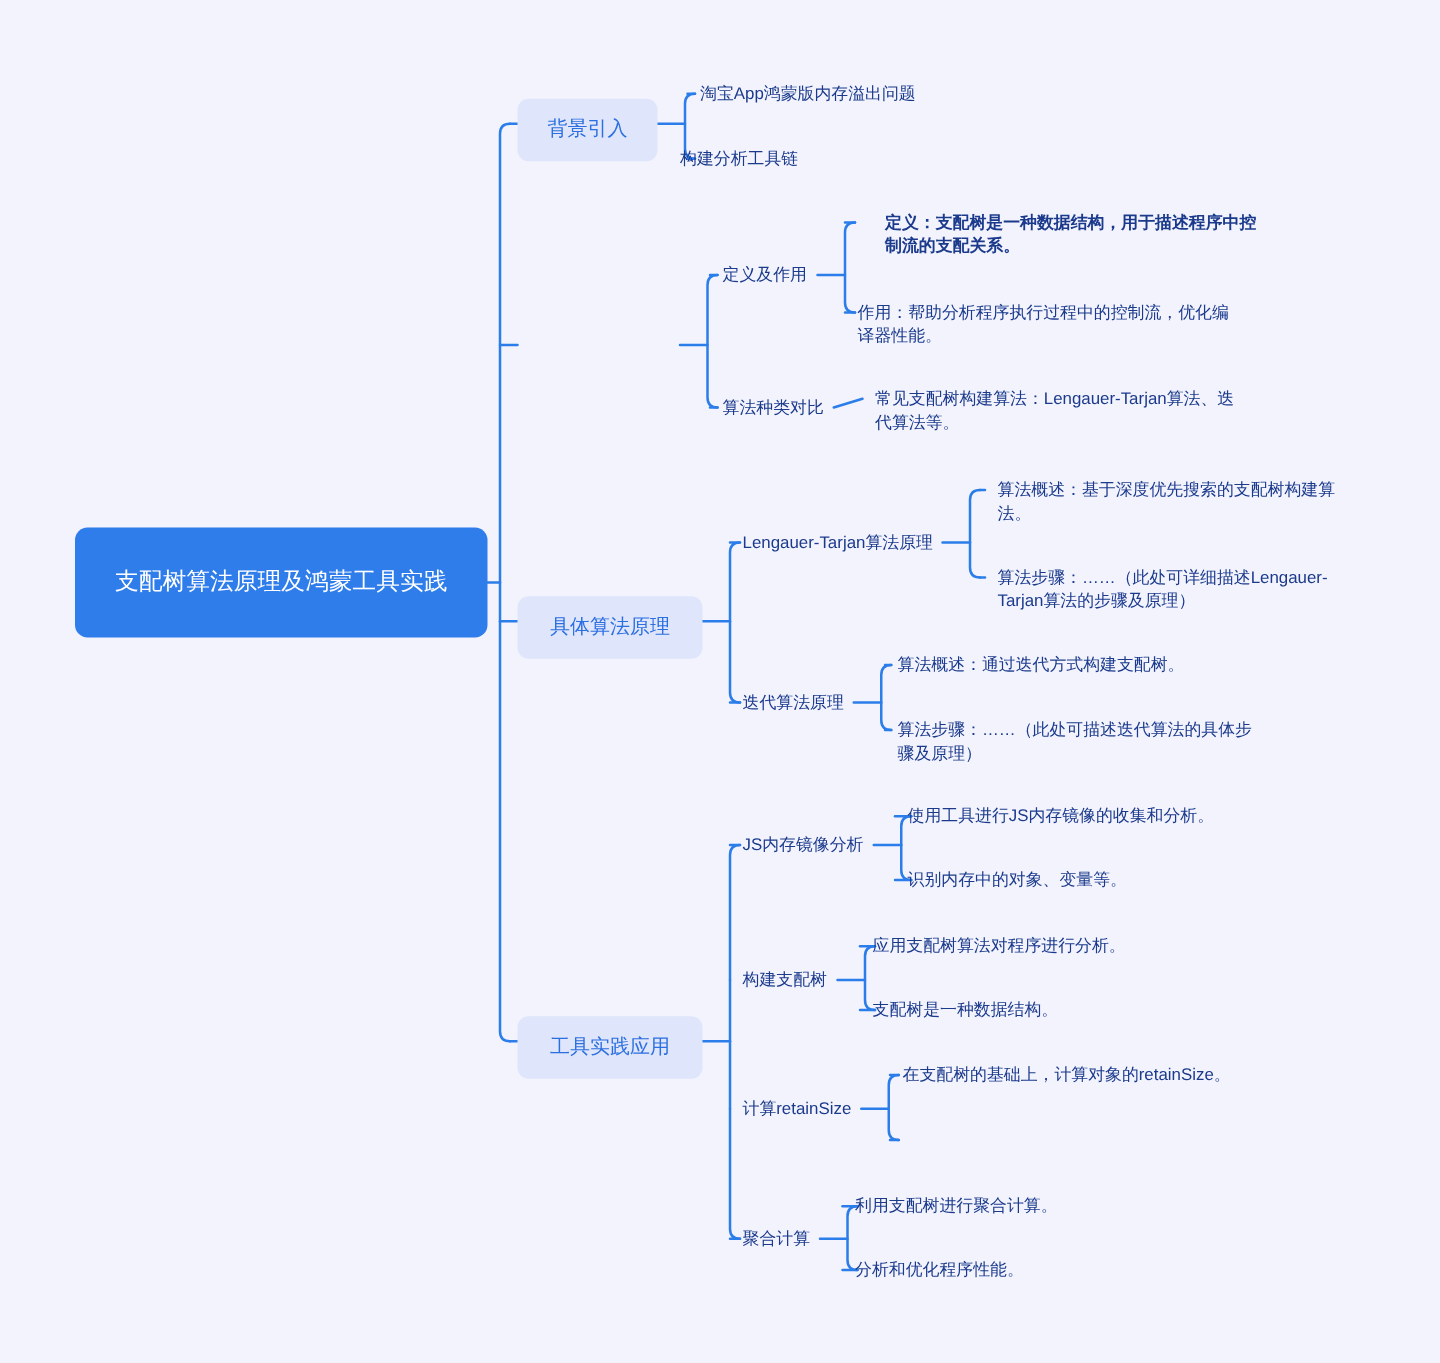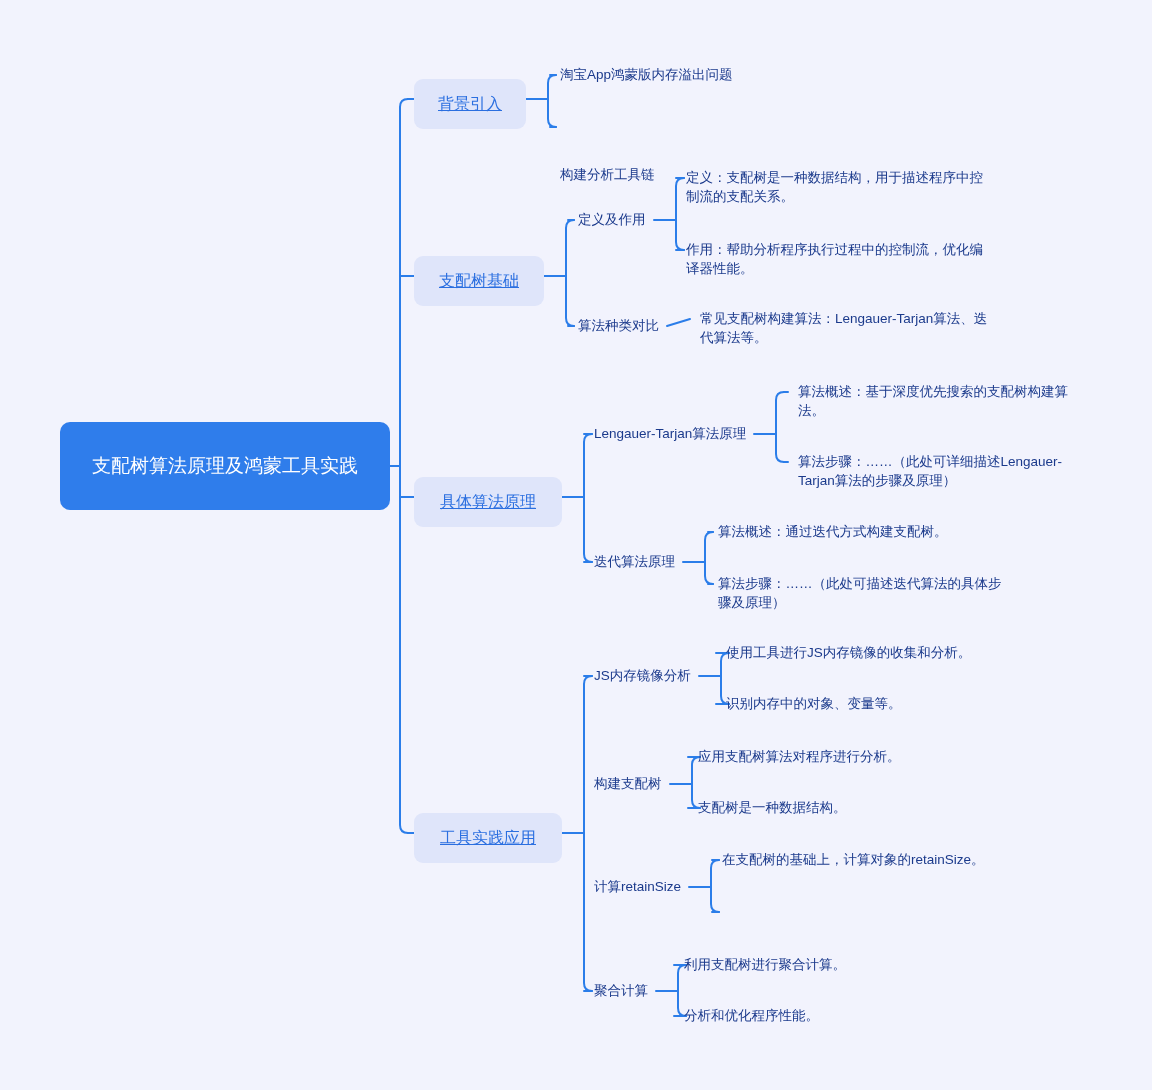--- a/index.html
+++ b/index.html
@@ -28,21 +28,20 @@
   
   .node.lvl1{
     background:#dfe5fa;
     border-radius:9px;
     color:#2b6fe0;
     font-size:16px;
     line-height:22px;
     display:flex;align-items:center;justify-content:center;
     padding:25px 16px;
     white-space:nowrap;
-    text-decoration:underline;
   }
   
   .node.lvl2{
     color:#1b3a8c;
     font-size:13.5px;
     line-height:19px;
     white-space:nowrap;
     display:flex;align-items:center;
   }
   
@@ -108,24 +107,23 @@
       <path d="M 719 860 L 712 860" fill="none" stroke="#2b7de9" stroke-width="2" stroke-linecap="round"></path>
       <path d="M 719 912 L 712 912" fill="none" stroke="#2b7de9" stroke-width="2" stroke-linecap="round"></path>
       <path d="M 656 991 L 678 991" fill="none" stroke="#2b7de9" stroke-width="2" stroke-linecap="round"></path>
       <path d="M 686 965 Q 678 965 678 973 L 678 1008 Q 678 1016 686 1016" fill="none" stroke="#2b7de9" stroke-width="2" stroke-linecap="round"></path>
       <path d="M 686 965 L 674 965" fill="none" stroke="#2b7de9" stroke-width="2" stroke-linecap="round"></path>
       <path d="M 686 1016 L 674 1016" fill="none" stroke="#2b7de9" stroke-width="2" stroke-linecap="round"></path>
     </svg>
 <div class="node root" style="left: 60px; top: 422px; width: 330px; height: 88px;">支配树算法原理及鸿蒙工具实践</div>
     <div class="node lvl1" style="left: 414px; top: 79px; width: 112px; height: 40px;">背景引入</div>
     <div class="node lvl2" style="left: 560px; top: 65px;">淘宝App鸿蒙版内存溢出问题</div>
-    <div class="node lvl2" style="left: 560px; top: 117px; margin-top: 48px;">构建分析工具链</div>
-    <div class="node lvl1" style="left: 414px; top: 256px; width: 130px; height: 40px;">支配树基础</div>
+    <div class="node lvl2" style="left: 544px; top: 117px;">构建分析工具链</div>
     <div class="node lvl2" style="left: 578px; top: 210px;">定义及作用</div>
-    <div class="node leaf wrap" style="left: 686px; top: 168px; width: 310px;">定义：支配树是一种数据结构，用于描述程序中控制流的支配关系。</div>
+    <div class="node leaf wrap" style="left: 708px; top: 168px; width: 310px; font-weight: bold;">定义：支配树是一种数据结构，用于描述程序中控制流的支配关系。</div>
     <div class="node leaf wrap" style="left: 686px; top: 240px; width: 310px;">作用：帮助分析程序执行过程中的控制流，优化编译器性能。</div>
     <div class="node lvl2" style="left: 578px; top: 316px;">算法种类对比</div>
     <div class="node leaf wrap" style="left: 700px; top: 309px; width: 300px;">常见支配树构建算法：Lengauer-Tarjan算法、迭代算法等。</div>
     <div class="node lvl1" style="left: 414px; top: 477px; width: 148px; height: 40px;">具体算法原理</div>
     <div class="node lvl2" style="left: 594px; top: 424px;">Lengauer-Tarjan算法原理</div>
     <div class="node leaf wrap" style="left: 798px; top: 382px; width: 295px;">算法概述：基于深度优先搜索的支配树构建算法。</div>
     <div class="node leaf wrap" style="left: 798px; top: 452px; width: 295px;">算法步骤：……（此处可详细描述Lengauer-Tarjan算法的步骤及原理）</div>
     <div class="node lvl2" style="left: 594px; top: 552px;">迭代算法原理</div>
     <div class="node leaf wrap" style="left: 718px; top: 522px; width: 290px;">算法概述：通过迭代方式构建支配树。</div>
     <div class="node leaf wrap" style="left: 718px; top: 574px; width: 290px;">算法步骤：……（此处可描述迭代算法的具体步骤及原理）</div>

